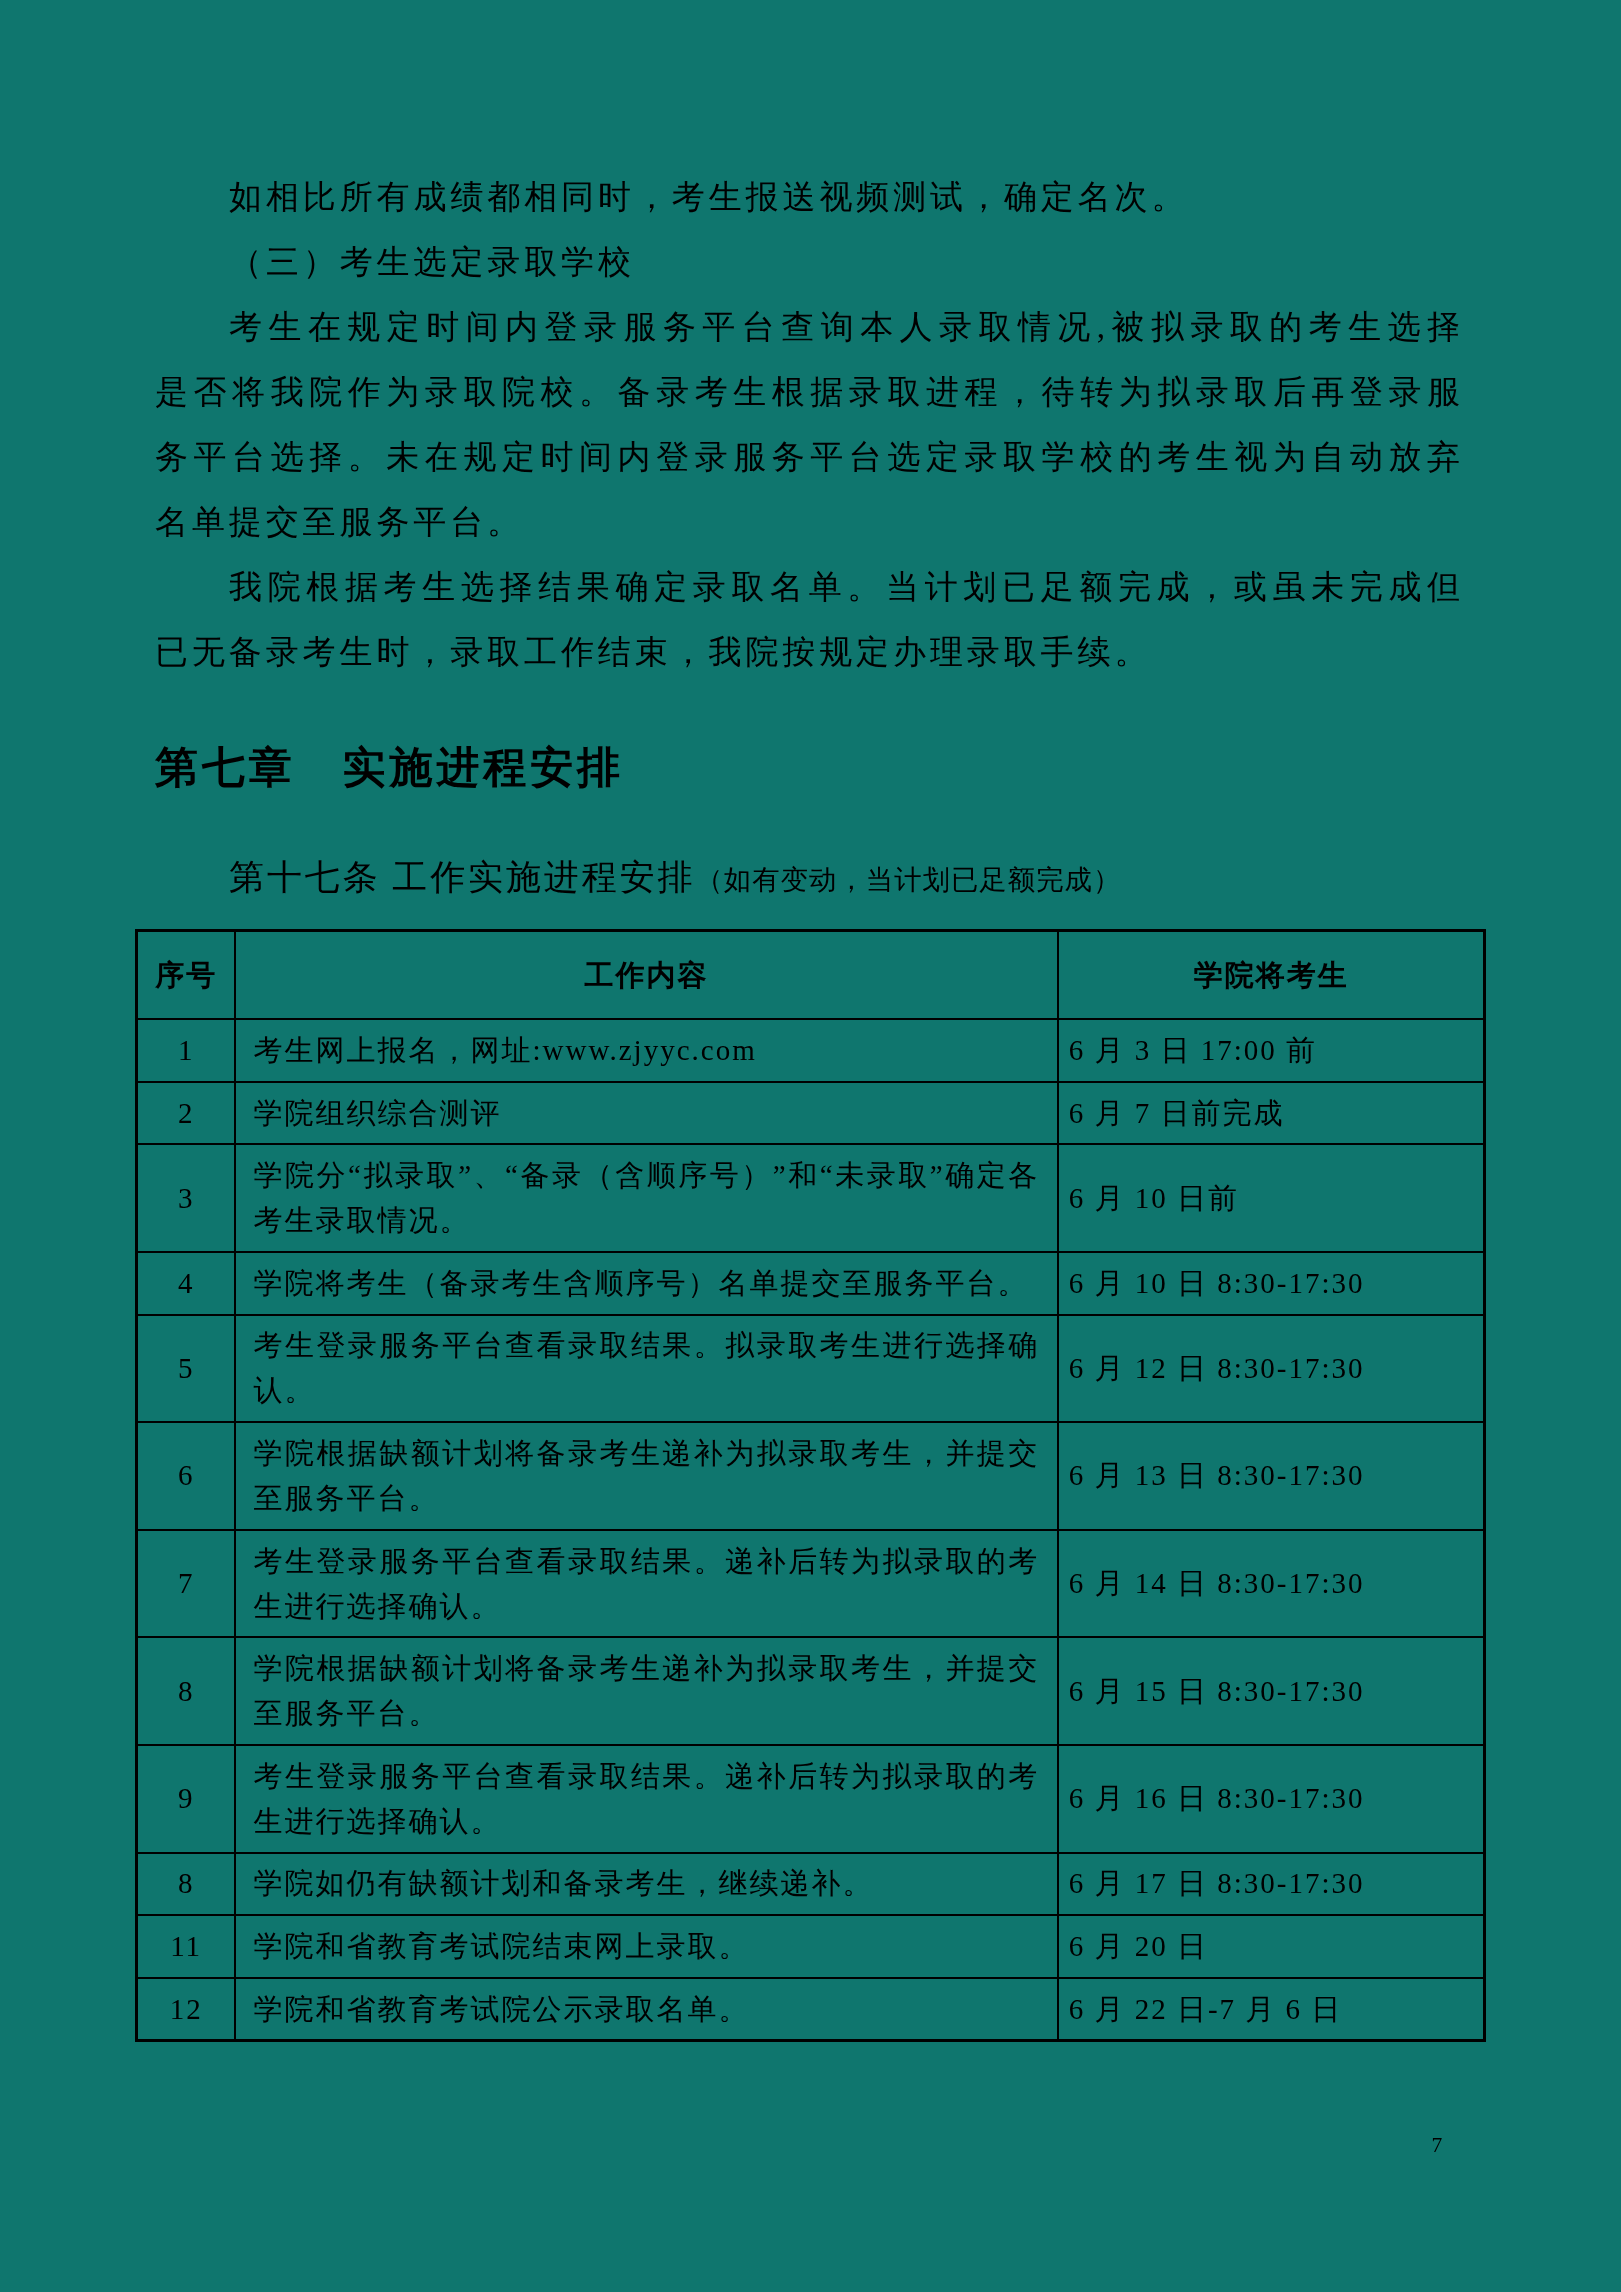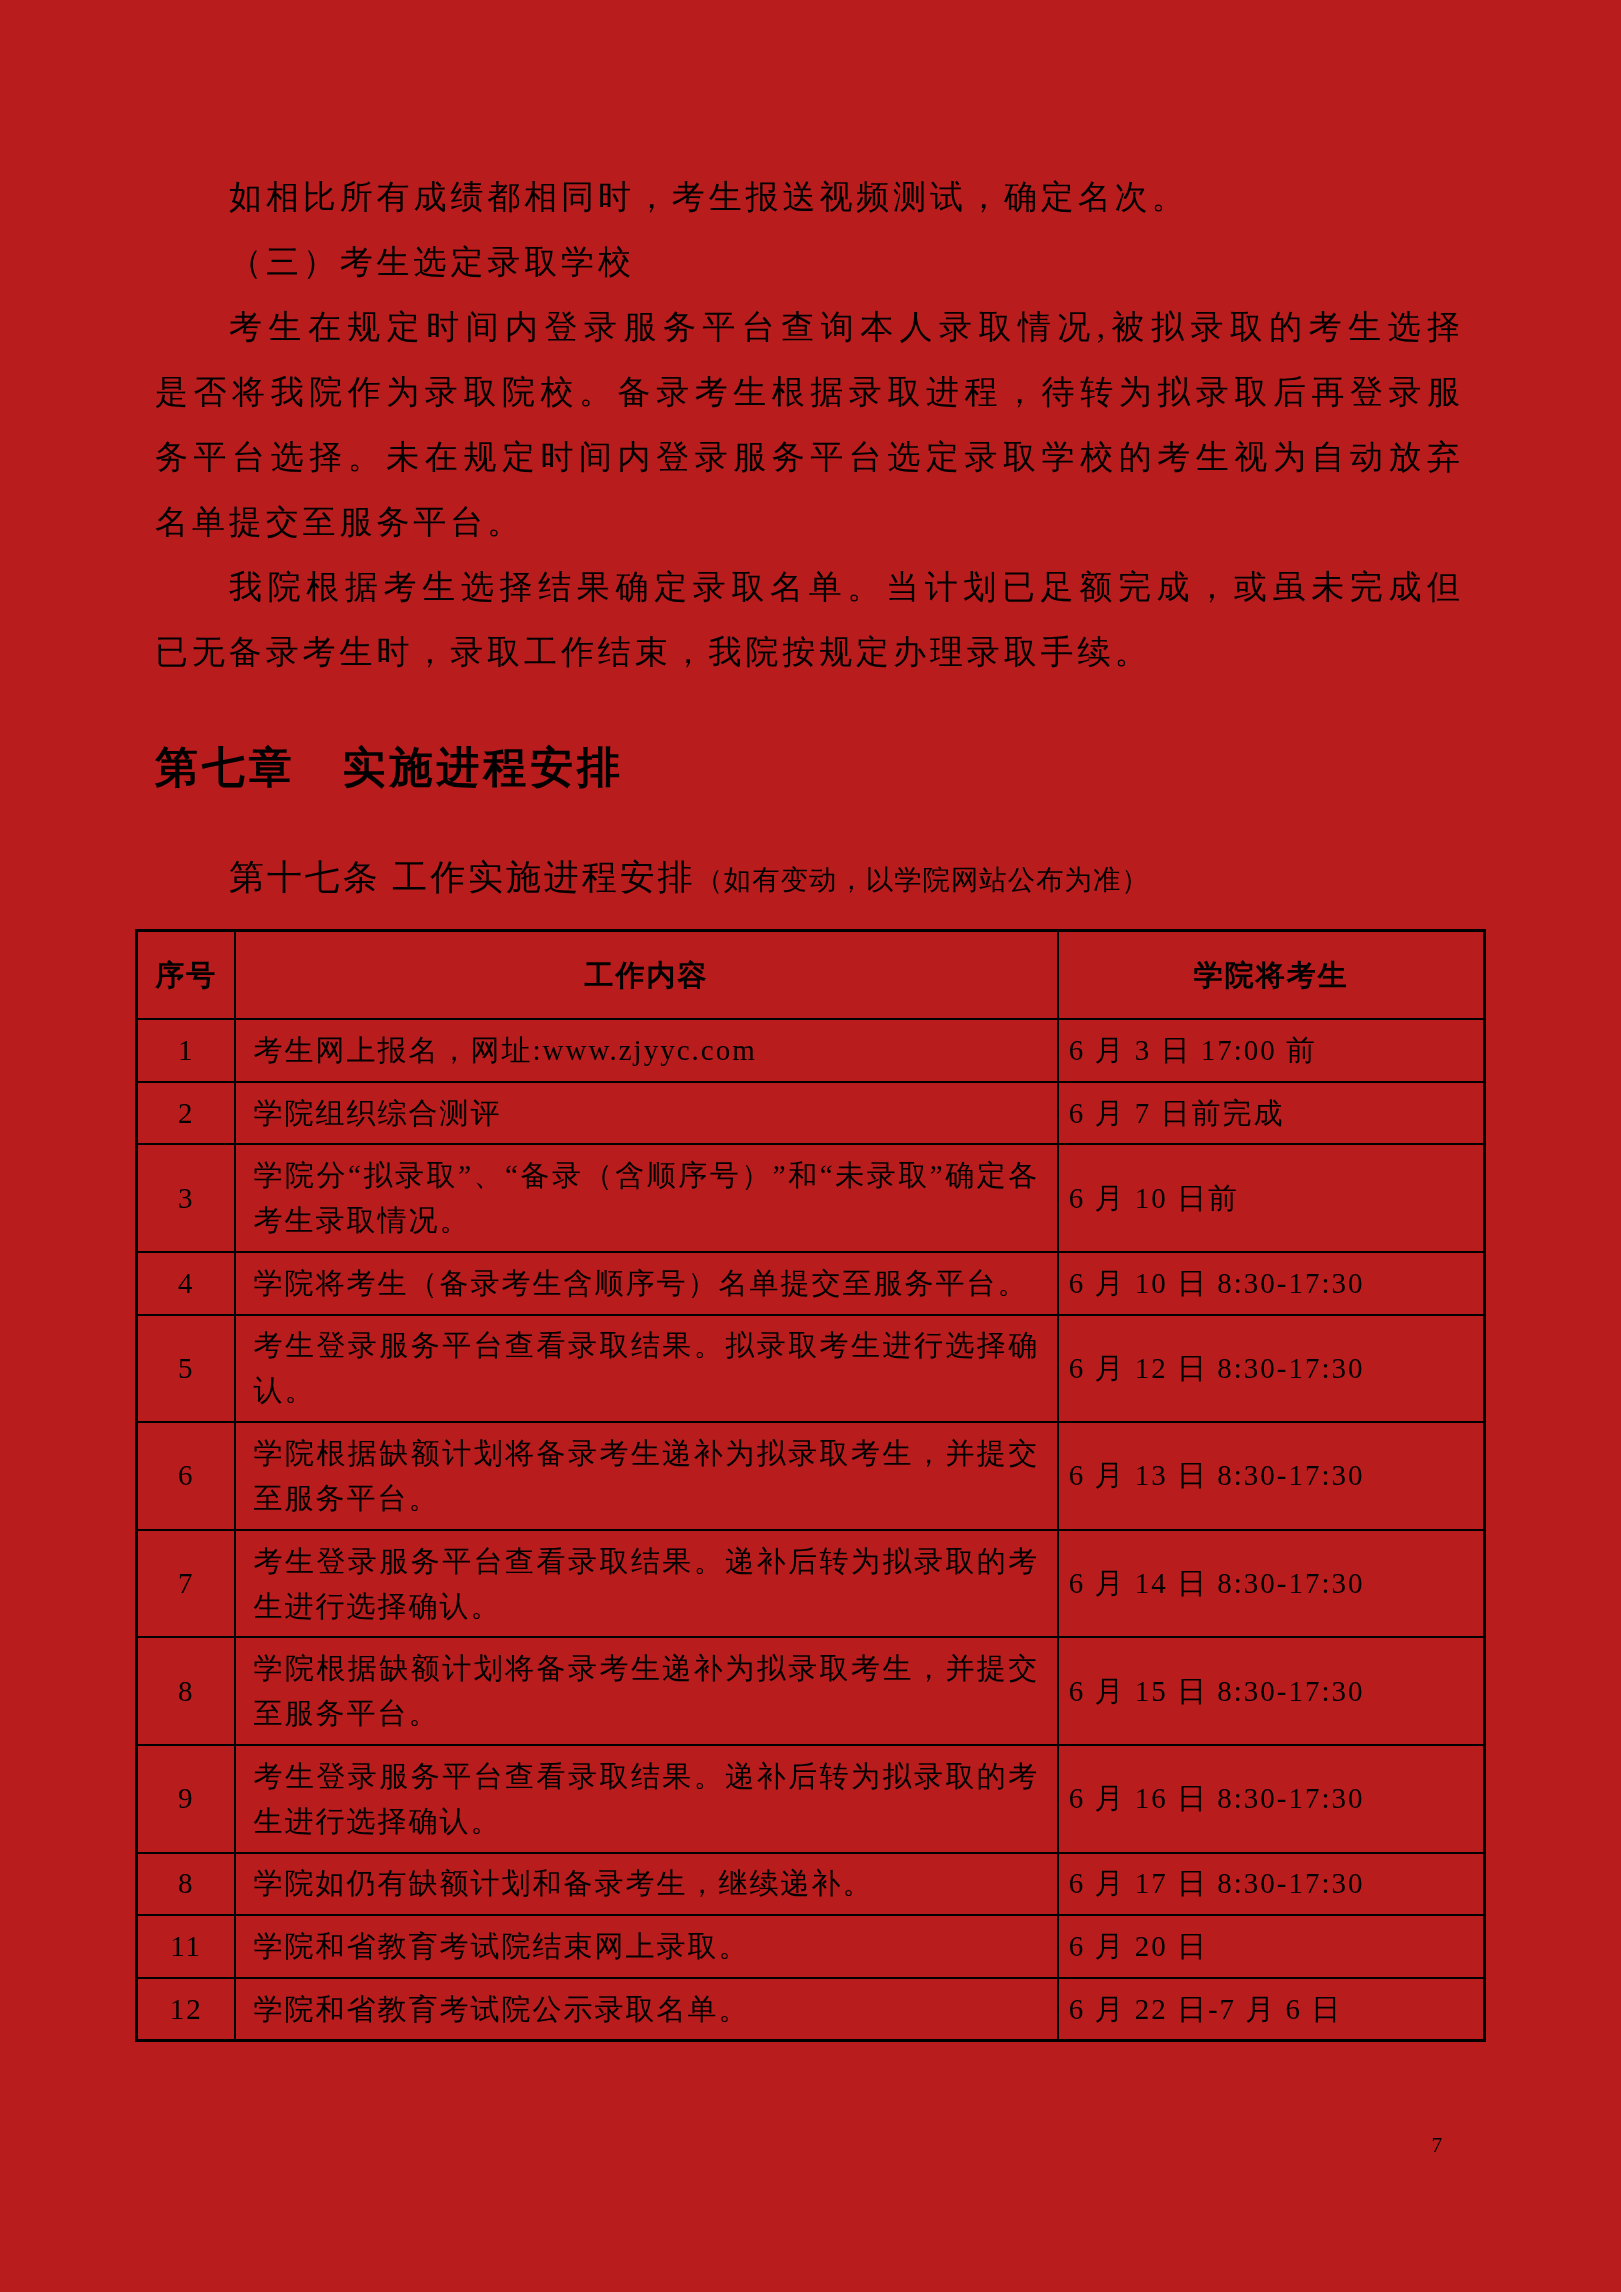--- a/index.html
+++ b/index.html
@@ -5,21 +5,21 @@
   html, body {
     margin: 0;
     padding: 0;
     background: #ffffff;
   }
   .page {
     position: relative;
     width: 1621px;
     height: 2293px;
     margin: 0 auto;
-    background: #b91c1c;
+    background: #0f766e;
     color: #000000;
     font-family: "Liberation Serif", "DejaVu Serif", serif;
     box-sizing: border-box;
     padding: 165px 157px 0 155px;
     overflow: hidden;
   }
   
   .body-text {
     font-size: 33px;
     line-height: 65px;
@@ -120,21 +120,21 @@
         <div class="line short">名单提交至服务平台。</div>
       </div>
       <div class="para">
         <div class="line first">我院根据考生选择结果确定录取名单。当计划已足额完成，或虽未完成但</div>
         <div class="line short">已无备录考生时，录取工作结束，我院按规定办理录取手续。</div>
       </div>
     </div>
 
   <div class="chapter">第七章　实施进程安排</div>
 
-  <div class="article"><span>第十七条 工作实施进程安排</span><span class="note">（如有变动，以学院网站公布为准）</span></div>
+  <div class="article"><span>第十七条 工作实施进程安排</span><span class="note">（如有变动，当计划已足额完成）</span></div>
 
   <table class="schedule">
     <colgroup>
         <col class="c1">
         <col class="c2">
         <col class="c3">
       </colgroup>
     <thead>
       <tr>
         <th>序号</th>

